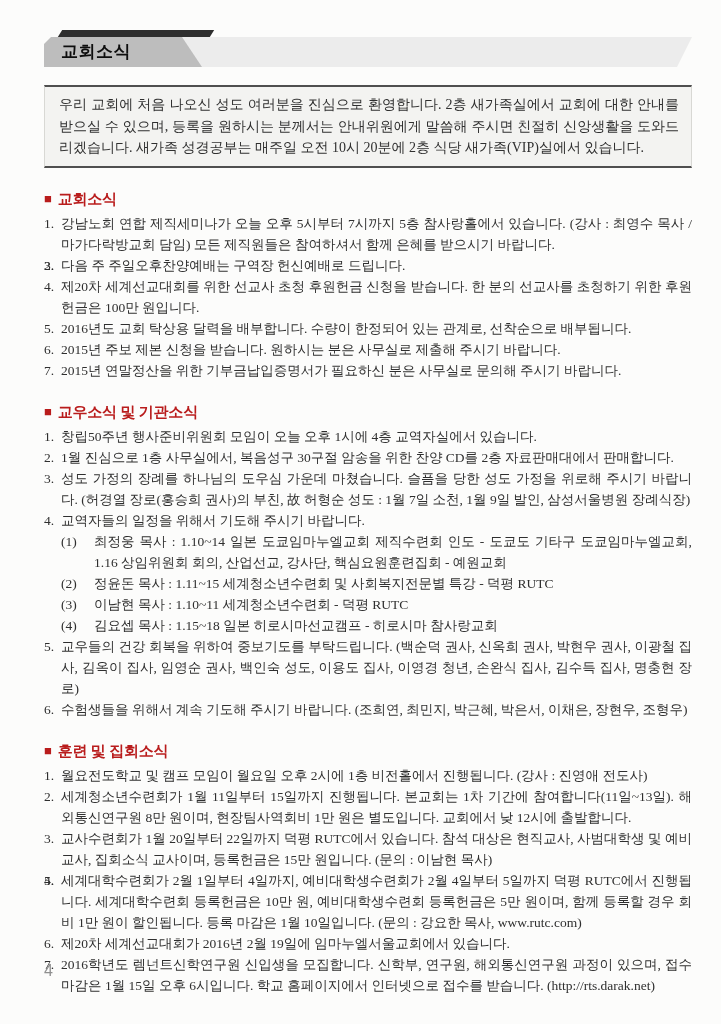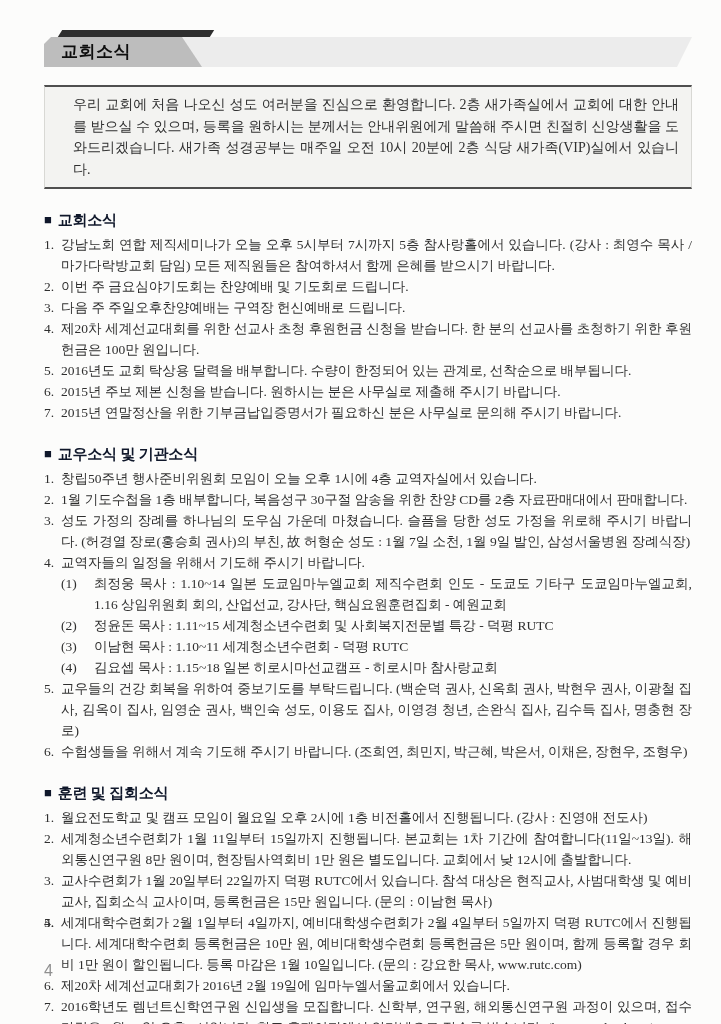--- a/index.html
+++ b/index.html
@@ -37,30 +37,30 @@
   }
 
   
   .intro-box{
     margin-top:17px;
     background:#f3f3f1;
     border-top:2px solid #4f4f4f;
     border-bottom:2px solid #4f4f4f;
     border-left:1px solid #d8d8d4;
     border-right:1px solid #d8d8d4;
-    padding:7px 12px 7px 28px;
+    padding:7px 12px 7px 14px;
     box-sizing:border-box;
     font-size:14px;line-height:21.5px;
     text-align:justify;
   }
 
   
   .section{margin-top:22px;}
   .section-heading{
-    font-size:15px;font-weight:700;color:#0f172a;
+    font-size:15px;font-weight:700;color:#b91c1c;
     margin:0 0 4px 0;letter-spacing:-.2px;
   }
   .section-heading .marker{font-size:13px;margin-right:6px;position:relative;top:-1px;}
   ul.items{list-style:none;margin:0;padding:0;font-size:13.5px;line-height:21px;}
   li.item{position:relative;padding-left:17px;text-align:justify;}
   li.item > .num{position:absolute;left:0;top:0;}
   ul.subitems{list-style:none;margin:0;padding:0;}
   li.subitem{position:relative;padding-left:33px;text-align:justify;}
   li.subitem > .num{position:absolute;left:0;top:0;}
 
@@ -86,34 +86,34 @@
     </div>
 
     <div class="intro-box">
       <span>우리 교회에 처음 나오신 성도 여러분을 진심으로 환영합니다. 2층 새가족실에서 교회에 대한 안내를 받으실 수 있으며, 등록을 원하시는 분께서는 안내위원에게 말씀해 주시면 친절히 신앙생활을 도와드리겠습니다. 새가족 성경공부는 매주일 오전 10시 20분에 2층 식당 새가족(VIP)실에서 있습니다.</span>
     </div>
 
     <div class="section">
       <h3 class="section-heading"><span class="marker">■</span><span>교회소식</span></h3>
       <ul class="items">
         <li class="item"><span class="num">1.</span><span>강남노회 연합 제직세미나가 오늘 오후 5시부터 7시까지 5층 참사랑홀에서 있습니다. (강사 : 최영수 목사 / 마가다락방교회 담임) 모든 제직원들은 참여하셔서 함께 은혜를 받으시기 바랍니다.</span></li>
-        <li class="item"><span class="num">2.</span><span>이번 주 금요심야기도회는 찬양예배 및 기도회로 드립니다.</span></li>
+        <li class="item"><span class="num">2.</span></li>
         <li class="item"><span class="num">3.</span><span>다음 주 주일오후찬양예배는 구역장 헌신예배로 드립니다.</span></li>
         <li class="item"><span class="num">4.</span><span>제20차 세계선교대회를 위한 선교사 초청 후원헌금 신청을 받습니다. 한 분의 선교사를 초청하기 위한 후원헌금은 100만 원입니다.</span></li>
         <li class="item"><span class="num">5.</span><span>2016년도 교회 탁상용 달력을 배부합니다. 수량이 한정되어 있는 관계로, 선착순으로 배부됩니다.</span></li>
         <li class="item"><span class="num">6.</span><span>2015년 주보 제본 신청을 받습니다. 원하시는 분은 사무실로 제출해 주시기 바랍니다.</span></li>
         <li class="item"><span class="num">7.</span><span>2015년 연말정산을 위한 기부금납입증명서가 필요하신 분은 사무실로 문의해 주시기 바랍니다.</span></li>
       </ul>
     </div>
 
     <div class="section">
       <h3 class="section-heading"><span class="marker">■</span><span>교우소식 및 기관소식</span></h3>
       <ul class="items">
         <li class="item"><span class="num">1.</span><span>창립50주년 행사준비위원회 모임이 오늘 오후 1시에 4층 교역자실에서 있습니다.</span></li>
-        <li class="item"><span class="num">2.</span><span>1월 기도수첩을 1층 배부합니다, 복음성구 30구절 암송을 위한 찬양 CD를 2층 자료판매대에서 판매합니다.</span></li>
+        <li class="item"><span class="num">2.</span><span>1월 진심으로 1층 사무실에서, 복음성구 30구절 암송을 위한 찬양 CD를 2층 자료판매대에서 판매합니다.</span></li>
         <li class="item"><span class="num">3.</span><span>성도 가정의 장례를 하나님의 도우심 가운데 마쳤습니다. 슬픔을 당한 성도 가정을 위로해 주시기 바랍니다. (허경열 장로(홍승희 권사)의 부친, 故 허형순 성도 : 1월 7일 소천, 1월 9일 발인, 삼성서울병원 장례식장)</span></li>
         <li class="item">
           <span class="num">4.</span><span>교역자들의 일정을 위해서 기도해 주시기 바랍니다.</span>
           <ul class="subitems">
             <li class="subitem"><span class="num">(1)</span><span>최정웅 목사 : 1.10~14 일본 도쿄임마누엘교회 제직수련회 인도 - 도쿄도 기타구 도쿄임마누엘교회, 1.16 상임위원회 회의, 산업선교, 강사단, 핵심요원훈련집회 - 예원교회</span></li>
             <li class="subitem"><span class="num">(2)</span><span>정윤돈 목사 : 1.11~15 세계청소년수련회 및 사회복지전문별 특강 - 덕평 RUTC</span></li>
             <li class="subitem"><span class="num">(3)</span><span>이남현 목사 : 1.10~11 세계청소년수련회 - 덕평 RUTC</span></li>
             <li class="subitem"><span class="num">(4)</span><span>김요셉 목사 : 1.15~18 일본 히로시마선교캠프 - 히로시마 참사랑교회</span></li>
           </ul>
         </li>

